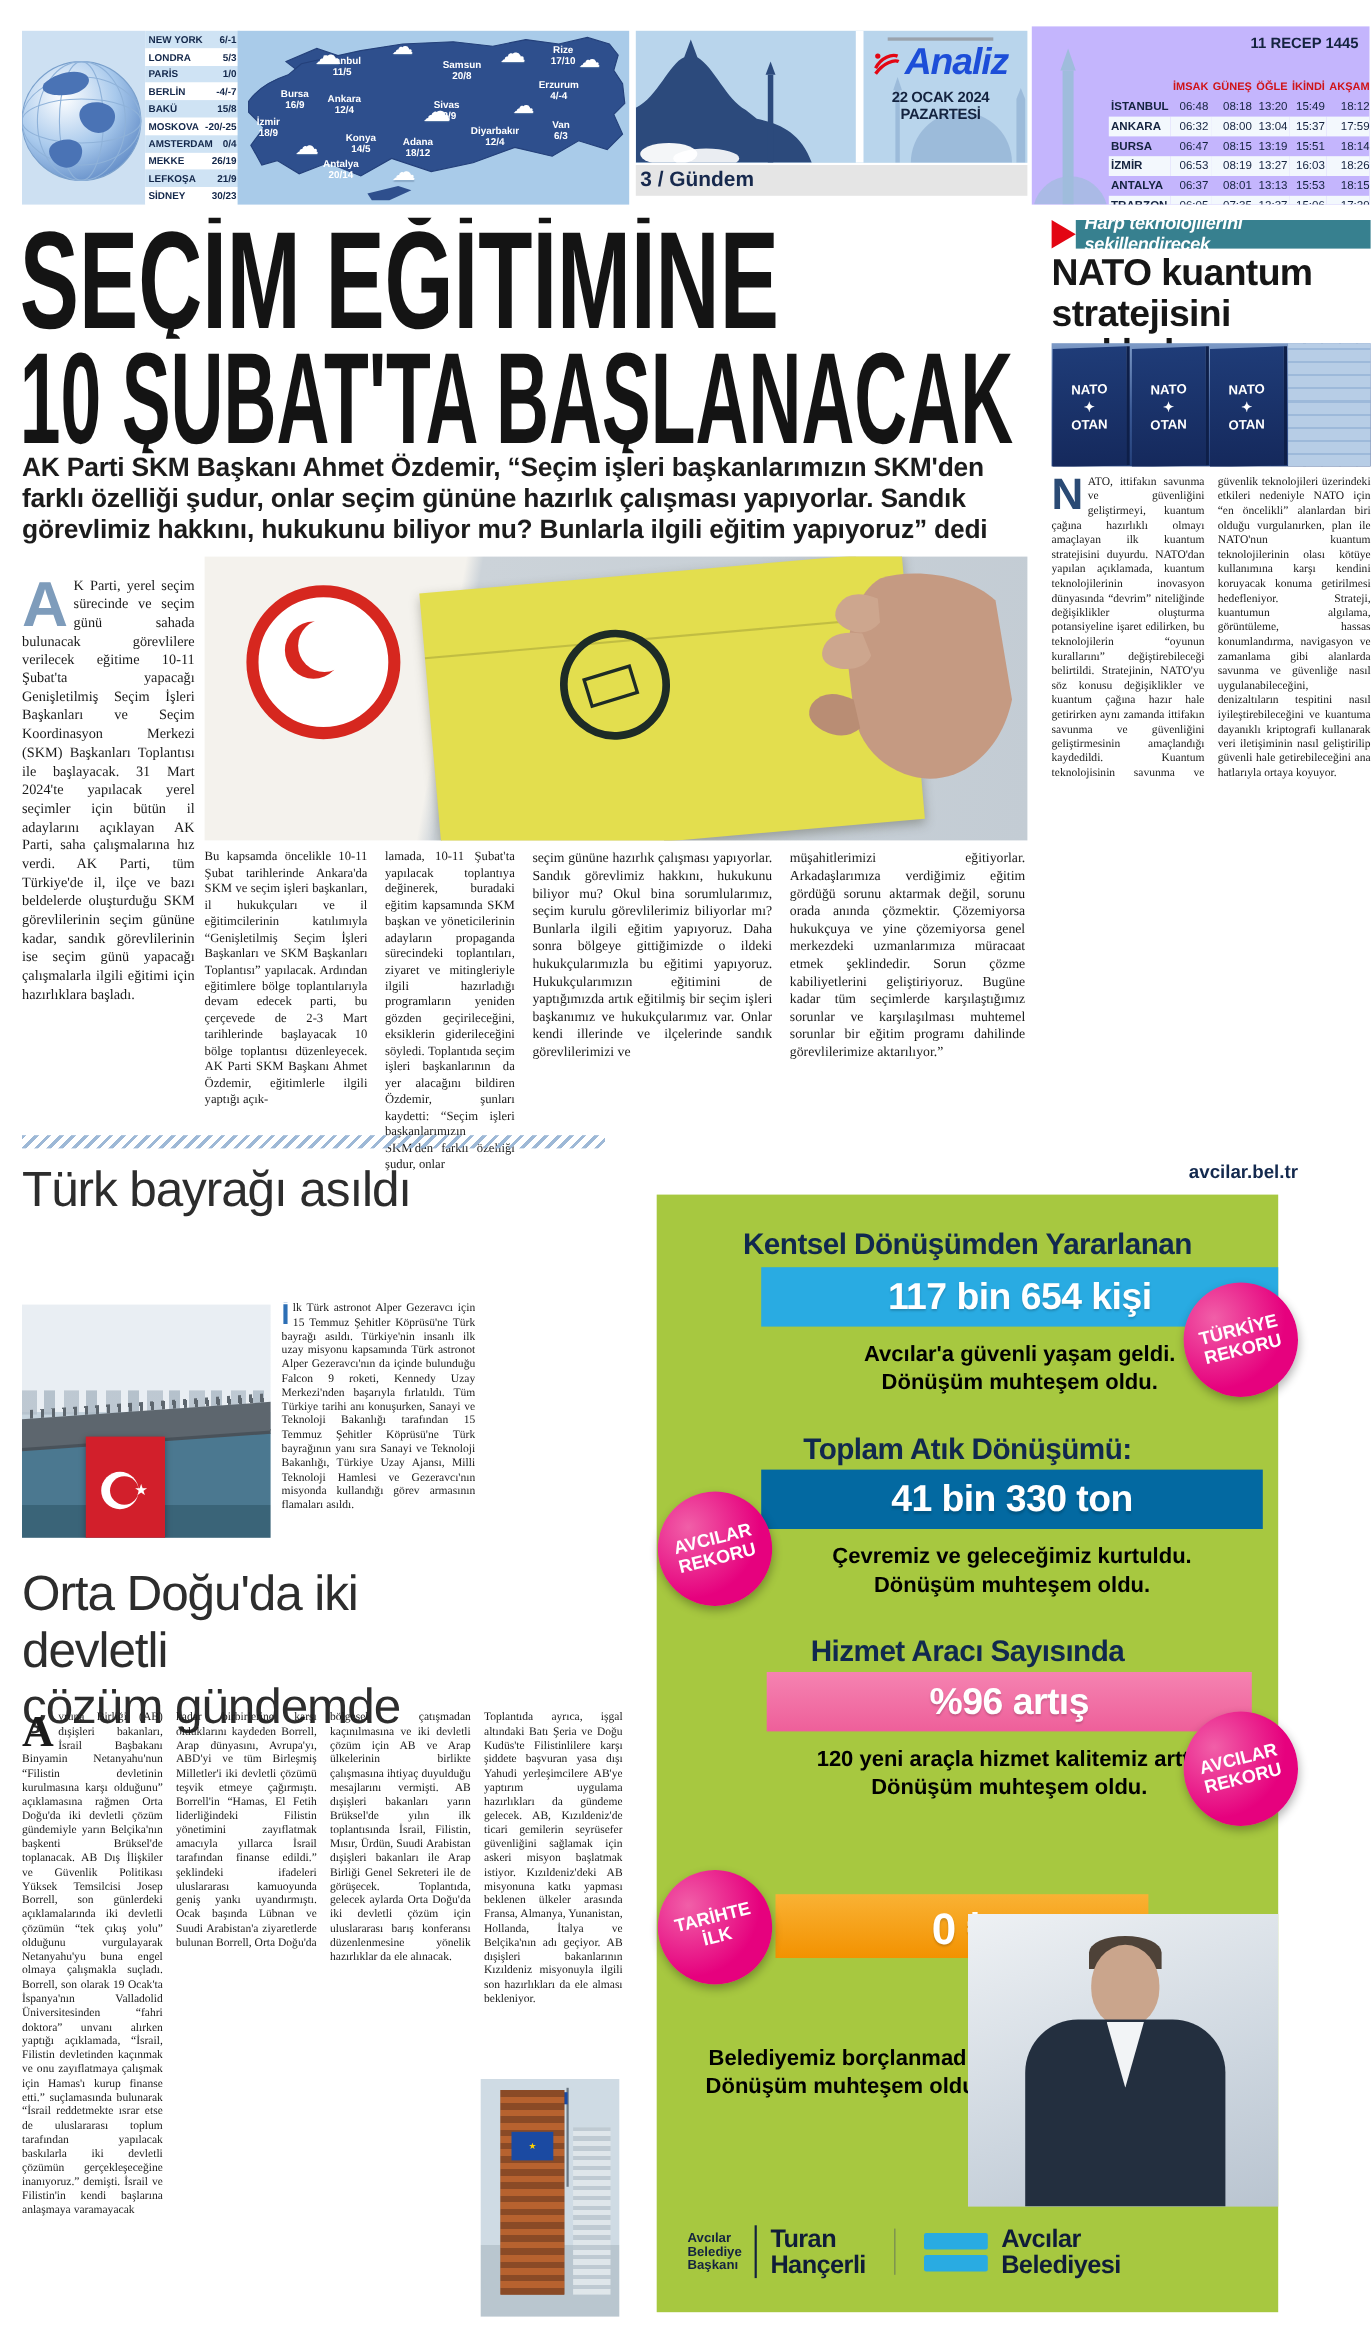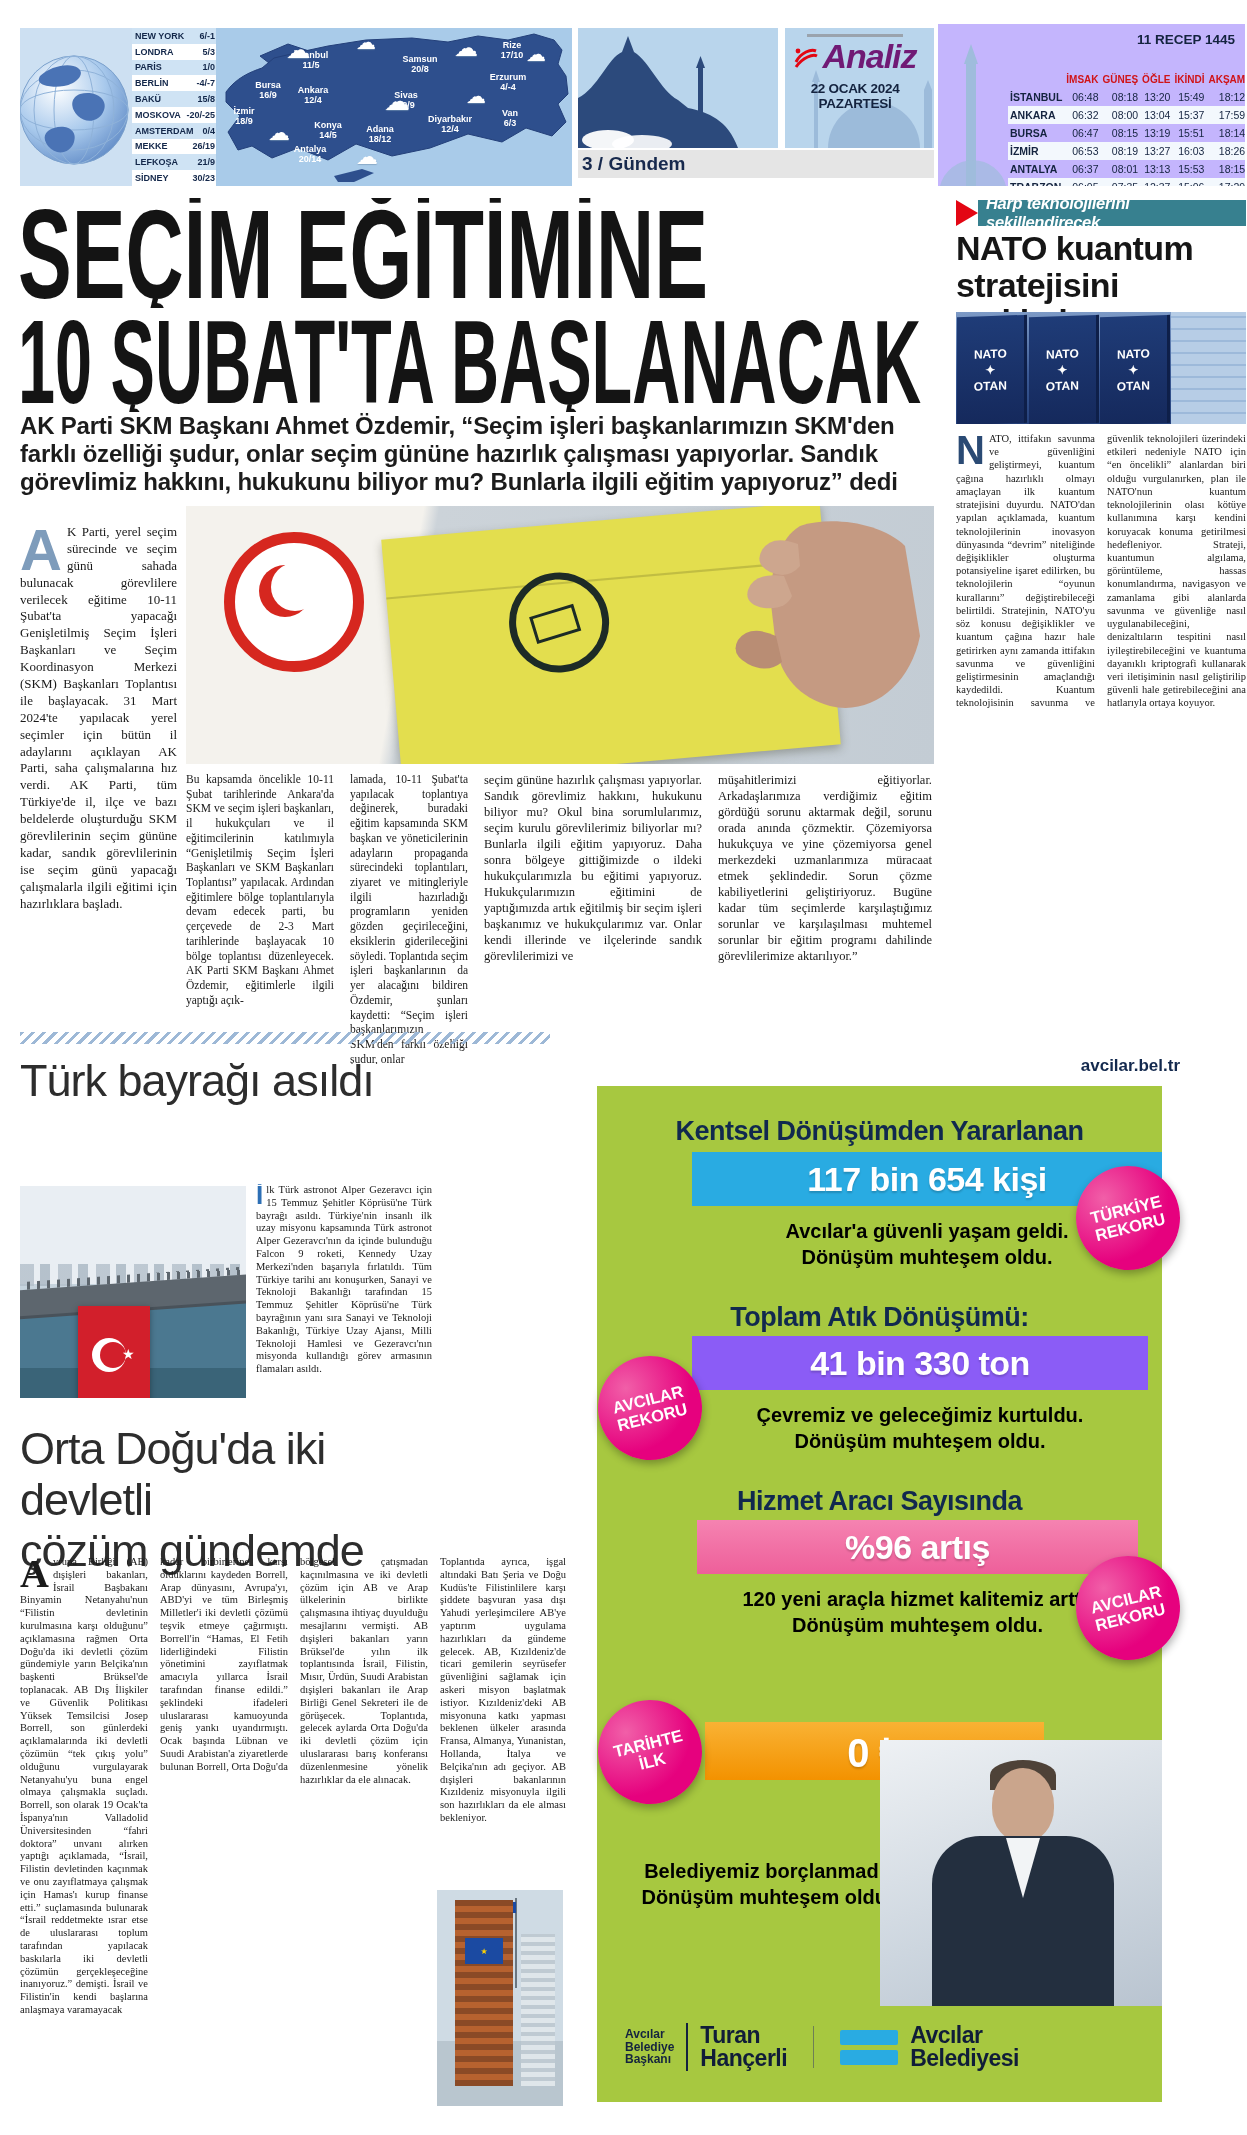--- a/index.html
+++ b/index.html
@@ -14,21 +14,21 @@
   .wtemps .row:nth-child(even){background:#ffffff;}
   .trmap{left:216px;top:28px;width:356px;height:158px;background:#a9cbe9;overflow:hidden;}
   .city-label{position:absolute;transform:translateX(-50%);text-align:center;color:#fff;
               font-size:9px;font-weight:bold;line-height:1.15;white-space:nowrap;}
   .cloud{position:absolute;color:#ffffff;text-shadow:0 1px 1px rgba(120,150,180,.6);}
   .mstrip{left:578px;top:28px;width:356px;height:120px;background:#b9d5ec;overflow:hidden;}
   .mstrip .gap{position:absolute;left:200px;top:0;width:7px;height:120px;background:#fff;}
   .brand-block{position:absolute;right:4px;top:4px;width:150px;text-align:center;}
   .brand-rule{width:96px;height:3px;background:#9aa3ad;margin:2px auto 0;}
   .brand-row{display:flex;align-items:center;justify-content:center;gap:3px;}
-  .brand-name{font-size:34px;font-weight:bold;font-style:italic;color:#701a75;letter-spacing:-1px;}
+  .brand-name{font-size:34px;font-weight:bold;font-style:italic;color:#1d4ed8;letter-spacing:-1px;}
   .brand-date{margin-top:5px;font-size:13.5px;font-weight:800;color:#14233f;letter-spacing:-0.3px;}
   .section-bar{left:578px;top:150px;width:356px;height:28px;background:#e5e5e5;display:flex;align-items:center;}
   .section-bar span{font-size:19px;font-weight:800;color:#17294d;padding-left:4px;}
   .prayer{left:938px;top:24px;width:307px;height:162px;background:#c4b5fd;overflow:hidden;}
   .hijri{position:absolute;right:10px;top:8px;font-size:13.5px;font-weight:800;color:#14233f;}
   .ptable{position:absolute;left:70px;top:46px;right:4px;border-collapse:collapse;font-size:10.5px;color:#14233f;}
   .ptable td,.ptable th{padding:1px 2px;height:16px;white-space:nowrap;}
   .ptable th{color:#d01317;font-weight:800;text-align:right;font-size:10px;}
   .ptable td.city{font-weight:800;text-align:left;}
   .ptable td.t{text-align:right;}
@@ -121,21 +121,21 @@
   
   .website{left:900px;top:1056px;width:280px;text-align:right;font-size:17px;font-weight:800;color:#13294e;}
   .gpanel{left:597px;top:1086px;width:565px;height:1016px;background:#a7c840;}
   .stat-title{position:absolute;left:0;width:100%;text-align:center;font-size:27px;font-weight:700;
               color:#11294e;letter-spacing:-0.5px;}
   .stat-bar{position:absolute;height:54px;display:flex;align-items:center;justify-content:center;
             color:#fff;font-size:34px;font-weight:800;letter-spacing:-0.5px;
             text-shadow:0 2px 2px rgba(0,0,0,.18);}
   .stat-desc{position:absolute;text-align:center;font-size:20px;font-weight:600;color:#000000;line-height:1.3;}
   .bar-blue{background:#29abe2;}
-  .bar-teal{background:#8b5cf6;}
+  .bar-teal{background:#0369a1;}
   .bar-pink{background:linear-gradient(180deg,#f583b1,#ee5f9a);}
   .bar-orange{background:linear-gradient(180deg,#f9b234,#f39200);}
   .badge{position:absolute;width:104px;height:104px;border-radius:50%;
          background:radial-gradient(circle at 32% 26%,#f15fa8,#e6017e 62%);
          color:#fff;display:flex;flex-direction:column;align-items:center;justify-content:center;
          font-size:16.5px;font-weight:800;line-height:1.1;transform:rotate(-14deg);
          box-shadow:0 4px 9px rgba(0,0,0,.3);}
   .person{position:absolute;right:0;bottom:96px;width:282px;height:266px;overflow:hidden;
           background:linear-gradient(160deg,#eef1f4 0%,#cdd6df 60%,#b9c4d0 100%);}
   .person .head{position:absolute;left:112px;top:28px;width:62px;height:74px;border-radius:50% 50% 46% 46%;

